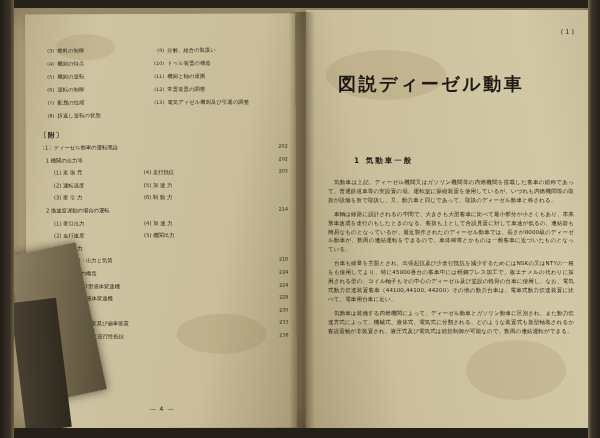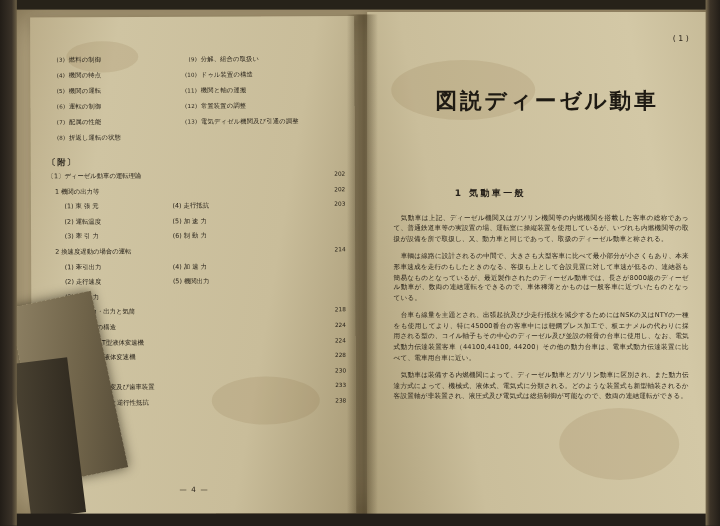--- a/index.html
+++ b/index.html
@@ -201,24 +201,24 @@
   
   .folio-right {
     position: absolute;
     right: 20px;
     top: 18px;
     font-size: 6.5px;
     color: #2b241b;
   }
   .big-title {
     position: absolute;
-    left: 13px;
+    left: 32px;
     top: 62px;
     width: 230px;
-    text-align: right;
+    text-align: left;
     font-family: "DejaVu Serif", serif;
     font-size: 18px;
     font-weight: bold;
     letter-spacing: 2.5px;
     color: #1e1a13;
   }
   .chap-title {
     position: absolute;
     left: 34px;
     top: 112px;
@@ -229,21 +229,20 @@
     color: #221d16;
   }
   .sub-title {
     position: absolute;
     left: 48px;
     top: 146px;
     font-size: 7.5px;
     font-weight: bold;
     letter-spacing: 2px;
     color: #241f18;
-    margin-left: 25px;
   }
   .body-text {
     position: absolute;
     left: 22px;
     top: 168px;
     width: 246px;
     font-size: 5.5px;
     line-height: 1.62;
     text-align: justify;
     color: #2b2419;

